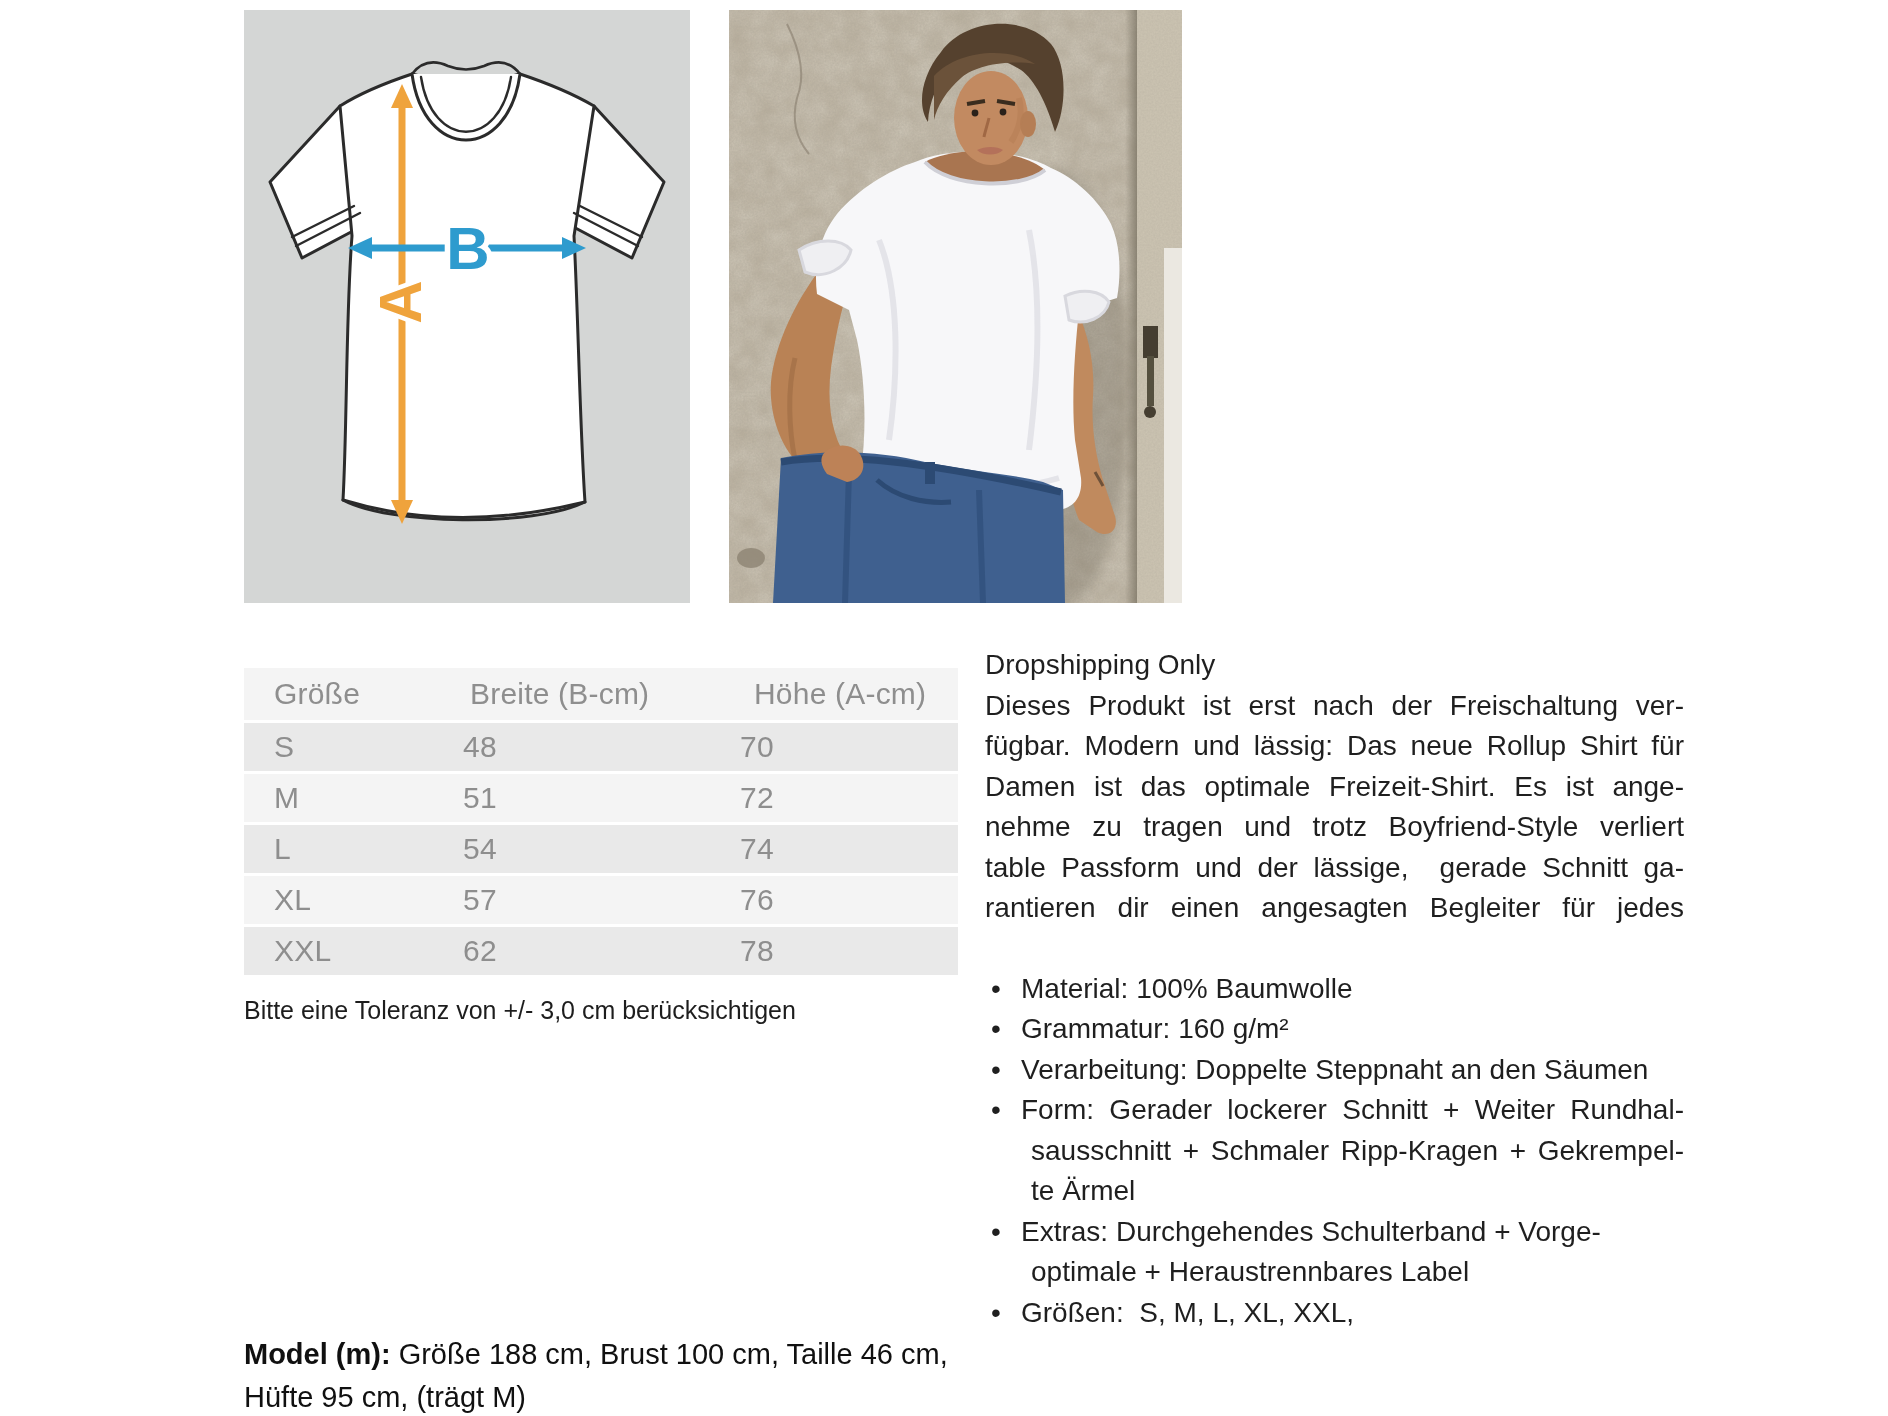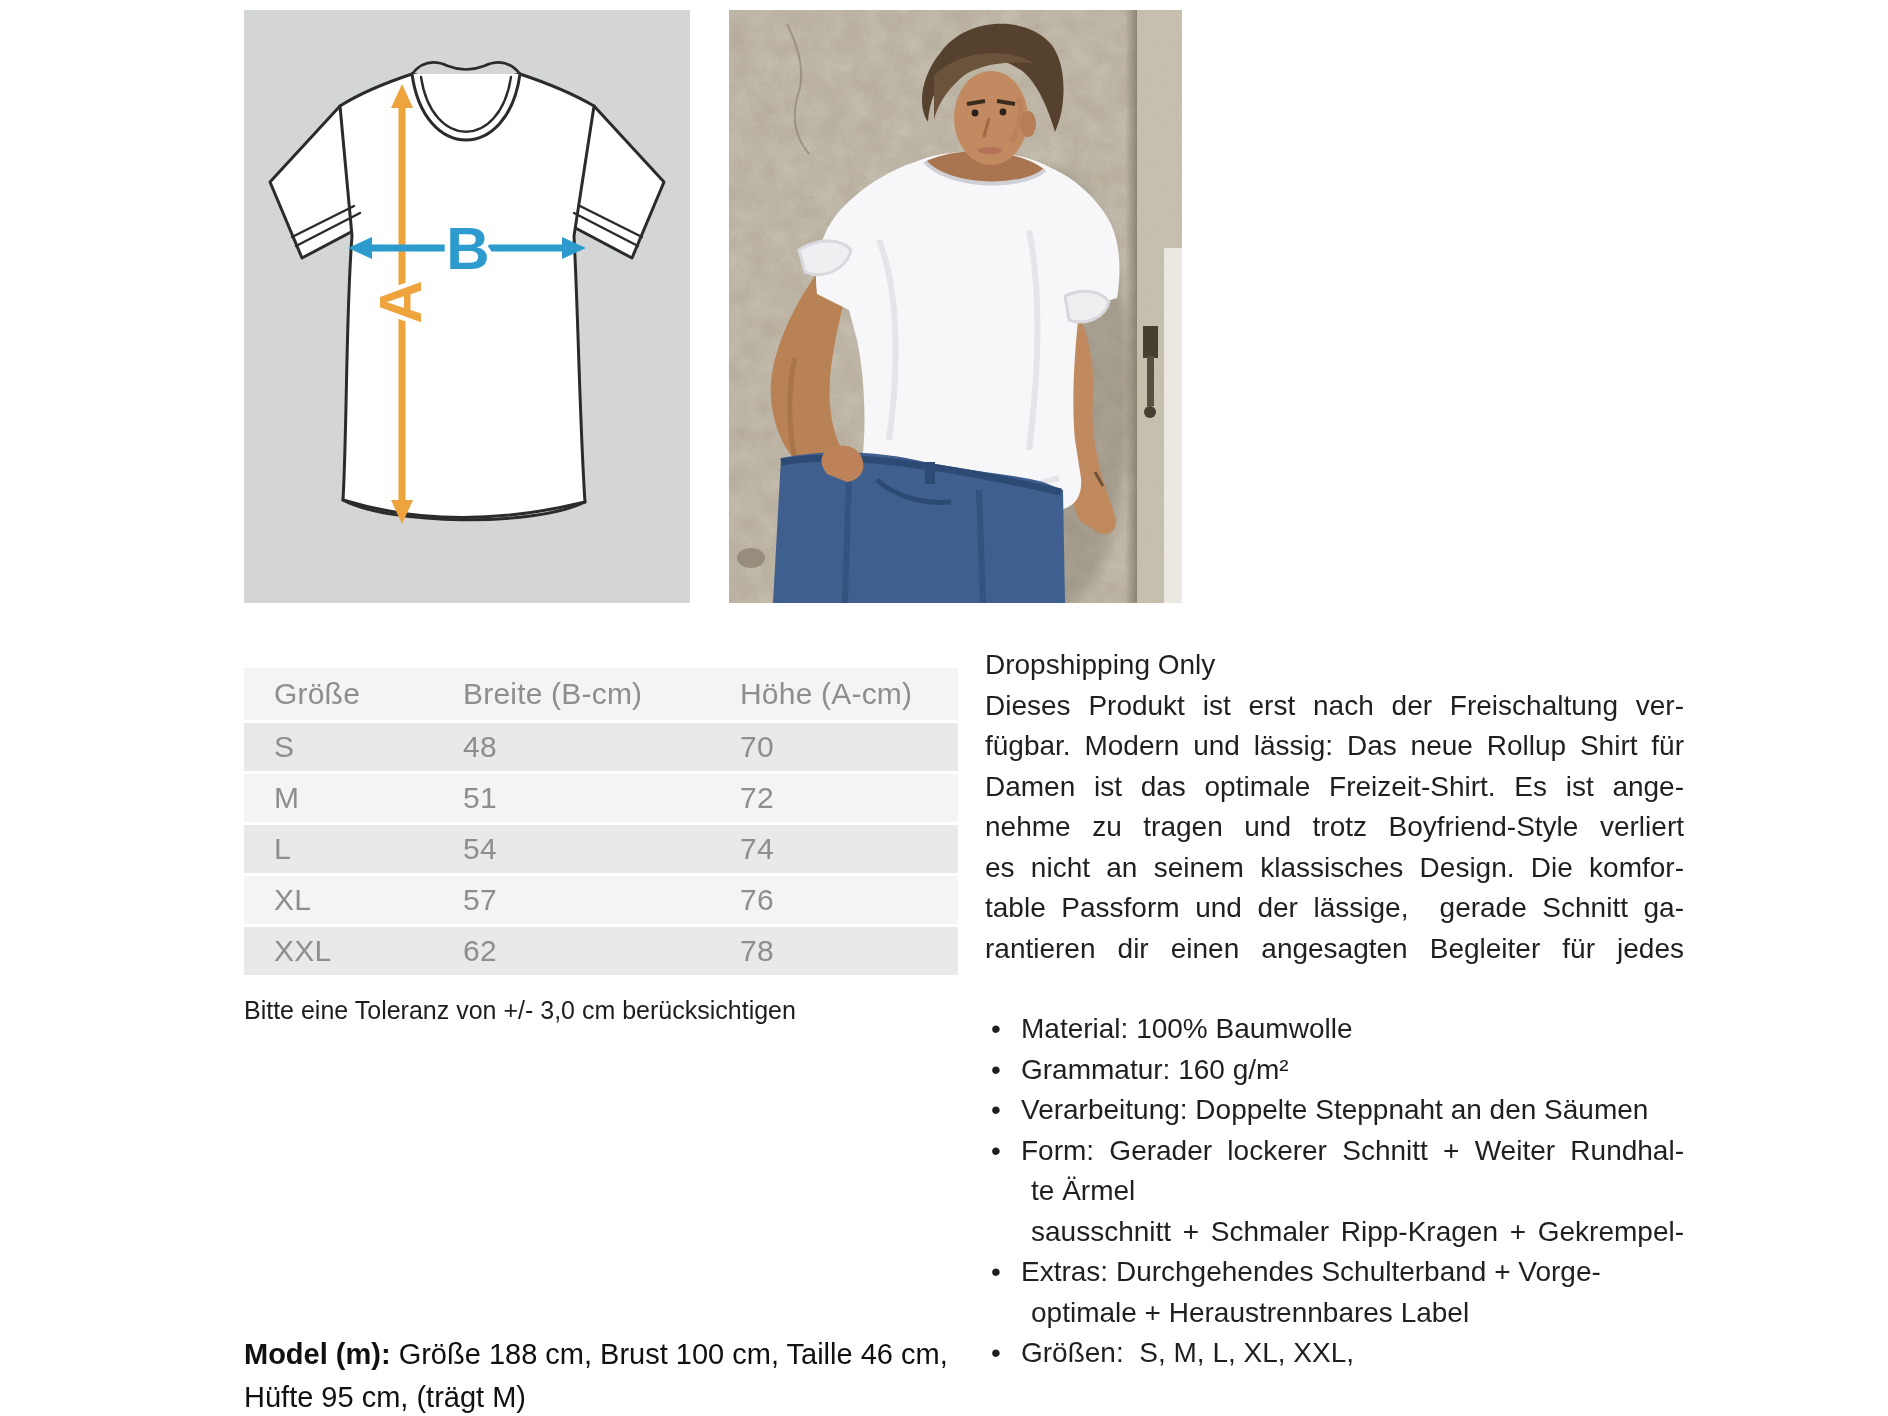--- a/index.html
+++ b/index.html
@@ -7,21 +7,21 @@
         font-family:"Liberation Sans","DejaVu Sans",sans-serif;}
 
   
   .diagram-box{position:absolute;left:244px;top:10px;width:446px;height:593px;}
   .photo-box{position:absolute;left:729px;top:10px;width:453px;height:593px;}
   .diagram-box svg,.photo-box svg{display:block;width:100%;height:100%;}
 
   
   .size-table{position:absolute;left:244px;top:668px;width:714px;}
   .trow{display:grid;grid-template-columns:219px 277px 218px;height:48px;margin-top:3px;}
-  .trow.head{height:52px;margin-top:0;background:#f4f4f4;}
+  .trow.head{height:52px;margin-top:0;background:#f4f4f4;gap:7px;}
   .trow.dark{background:#e9e9e9;}
   .trow.light{background:#f4f4f4;}
   .cell{display:flex;align-items:center;font-size:30px;color:#8e8e8e;letter-spacing:.2px;}
   .cell:first-child{padding-left:30px;}
 
   .tolerance{position:absolute;left:244px;top:996px;font-size:25px;color:#1d1d1d;white-space:pre;}
 
   .model-note{position:absolute;left:244px;top:1333px;width:820px;font-size:29px;
               line-height:43px;color:#101010;}
   .model-note b{font-weight:bold;}
@@ -219,42 +219,41 @@
     <span>Hüfte 95 cm, (trägt M)</span>
   </div>
 
   <div class="right-col">
     <div class="rheading">Dropshipping Only</div>
     <div id="para">
         <div class="pline jline">Dieses Produkt ist erst nach der Freischaltung ver-</div>
         <div class="pline jline">fügbar. Modern und lässig: Das neue Rollup Shirt für</div>
         <div class="pline jline">Damen ist das optimale Freizeit-Shirt. Es ist ange-</div>
         <div class="pline jline">nehme zu tragen und trotz Boyfriend-Style verliert</div>
-        <div class="pline jline">es nicht an seinem klassisches Design. Die komfor-</div>
         <div class="pline jline">table Passform und der lässige,  gerade Schnitt ga-</div>
         <div class="pline jline">rantieren dir einen angesagten Begleiter für jedes</div>
       </div>
     <div class="bullets" id="bullets">
         <div class="bullet">
           <span class="marker">•</span>
           <div class="bline">Material: 100% Baumwolle</div>
         </div>
         <div class="bullet">
           <span class="marker">•</span>
           <div class="bline">Grammatur: 160 g/m²</div>
         </div>
         <div class="bullet">
           <span class="marker">•</span>
           <div class="bline">Verarbeitung: Doppelte Steppnaht an den Säumen</div>
         </div>
         <div class="bullet">
           <span class="marker">•</span>
           <div class="bline jline">Form: Gerader lockerer Schnitt + Weiter Rundhal-</div>
+          <div class="bline wrap jline">sausschnitt + Schmaler Ripp-Kragen + Gekrempel-</div>
           <div class="bline wrap">te Ärmel</div>
-          <div class="bline wrap jline">sausschnitt + Schmaler Ripp-Kragen + Gekrempel-</div>
         </div>
         <div class="bullet">
           <span class="marker">•</span>
           <div class="bline">Extras: Durchgehendes Schulterband + Vorge-</div>
           <div class="bline wrap">optimale + Heraustrennbares Label</div>
         </div>
         <div class="bullet">
           <span class="marker">•</span>
           <div class="bline">Größen:  S, M, L, XL, XXL,</div>
         </div>

